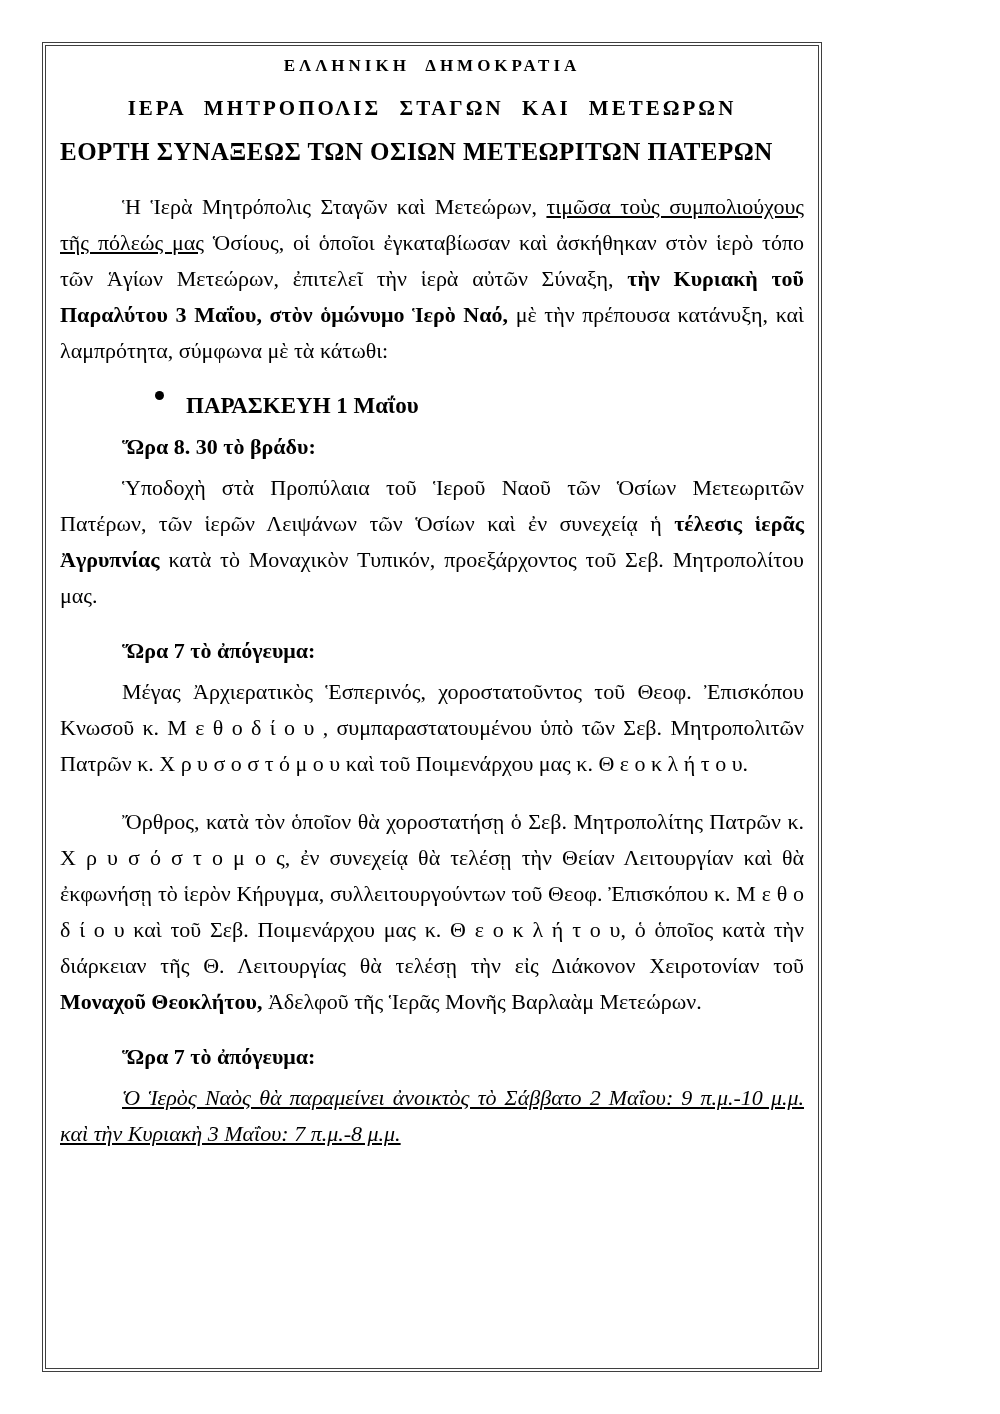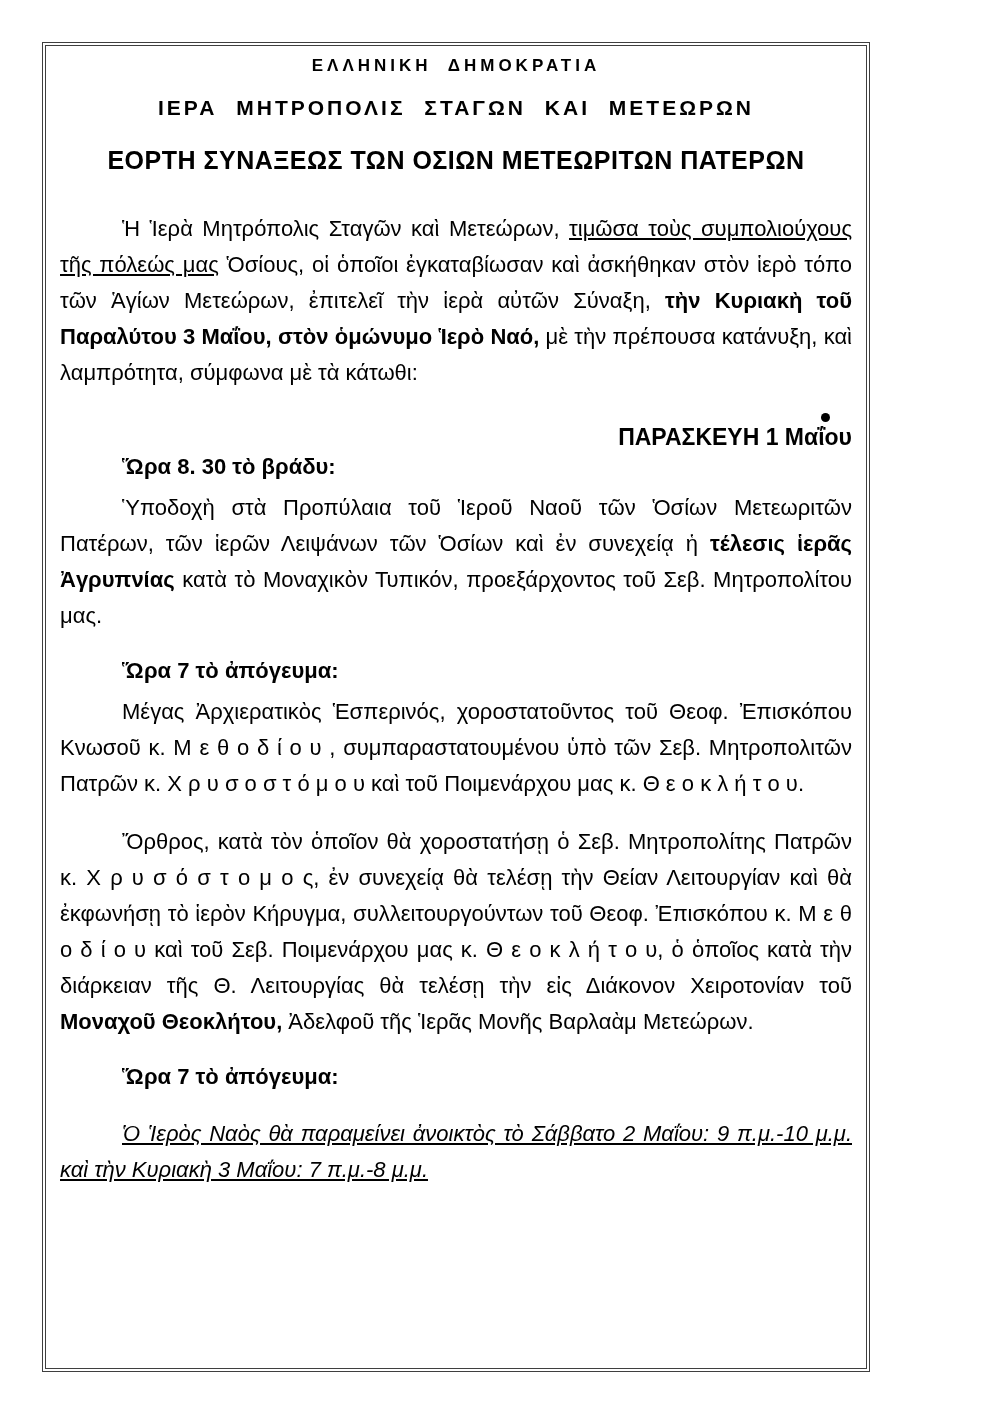--- a/index.html
+++ b/index.html
@@ -1,23 +1,22 @@
 <!DOCTYPE html>
 <html lang="el"><head>
 <meta charset="utf-8">
 <style>
   html,body { margin:0; padding:0; background:#ffffff; }
   .page {
     position:relative;
     width:864px; height:1414px;
     background:#ffffff;
     color:#000;
-    font-family:Liberation Sans, sans-serif;
+    font-family:Liberation Serif, serif;
     overflow:hidden;
-    padding-left:48px;
   }
   .frame {
     position:absolute;
     inset:42px;
     border:4px double #3f3f3f;
     box-sizing:border-box;
     padding:10px 14px 0 14px;
     overflow:hidden;
   }
   .header-line1 {
@@ -31,66 +30,65 @@
   .header-line2 {
     text-align:center;
     font-size:21px;
     font-weight:bold;
     letter-spacing:3px;
     word-spacing:10px;
     line-height:26px;
     margin-top:19px;
   }
   .doc-title {
-    text-align:center;
+    text-align:left;
     font-size:25px;
     font-weight:bold;
     letter-spacing:0.5px;
     line-height:30px;
-    margin-top:24px;
+    margin-top:16px;
   }
   .body-par {
     font-size:22px;
     line-height:36px;
     text-align:justify;
     text-indent:62px;
     margin-top:8px;
   }
-  .intro { margin-top:36px; }
+  .intro { margin-top:22px; }
   .u { text-decoration:underline; }
   .b { font-weight:bold; }
   .bullet-head {
     display:flex;
-    align-items:flex-end;
+    align-items:flex-start;
     margin-left:95px;
     margin-top:2px;
     font-size:23px;
     font-weight:bold;
     line-height:30px;
-    flex-direction:column;
   }
   .bullet-dot {
     flex:none;
     width:9px; height:9px;
     background:#000;
     border-radius:50%;
     margin-right:22px;
   }
   .hour-line {
     font-size:22px;
     font-weight:bold;
     line-height:30px;
     margin-left:62px;
-    margin-top:0;
+    margin-top:11px;
   }
   .hour-line.standalone { margin-top:16px; }
   .opening-hours {
     font-style:italic;
     text-decoration:underline;
-    margin-top:24px;
+    margin-top:8px;
   }
 </style>
 </head>
 <body>
 
 <div class="page">
   <div class="frame">
 
     <div class="header-line1">ΕΛΛΗΝΙΚΗ ΔΗΜΟΚΡΑΤΙΑ</div>
     <div class="header-line2">ΙΕΡΑ ΜΗΤΡΟΠΟΛΙΣ ΣΤΑΓΩΝ ΚΑΙ ΜΕΤΕΩΡΩΝ</div>

